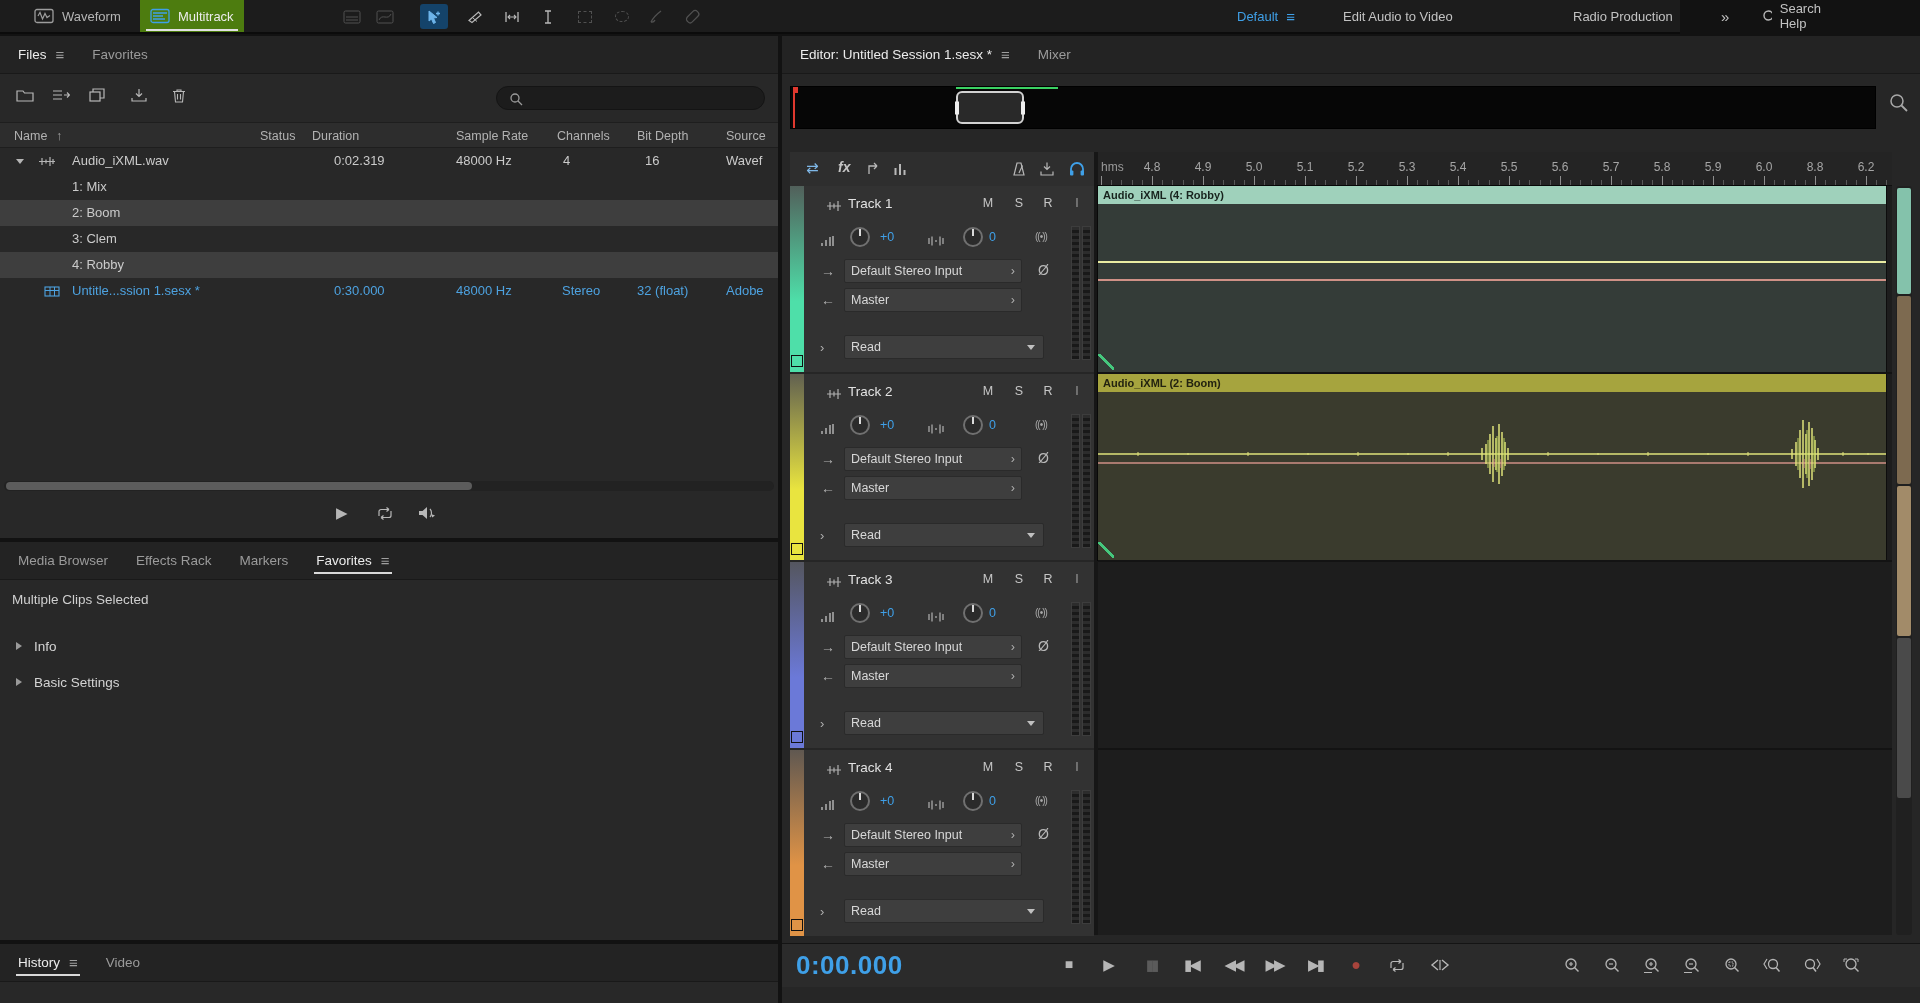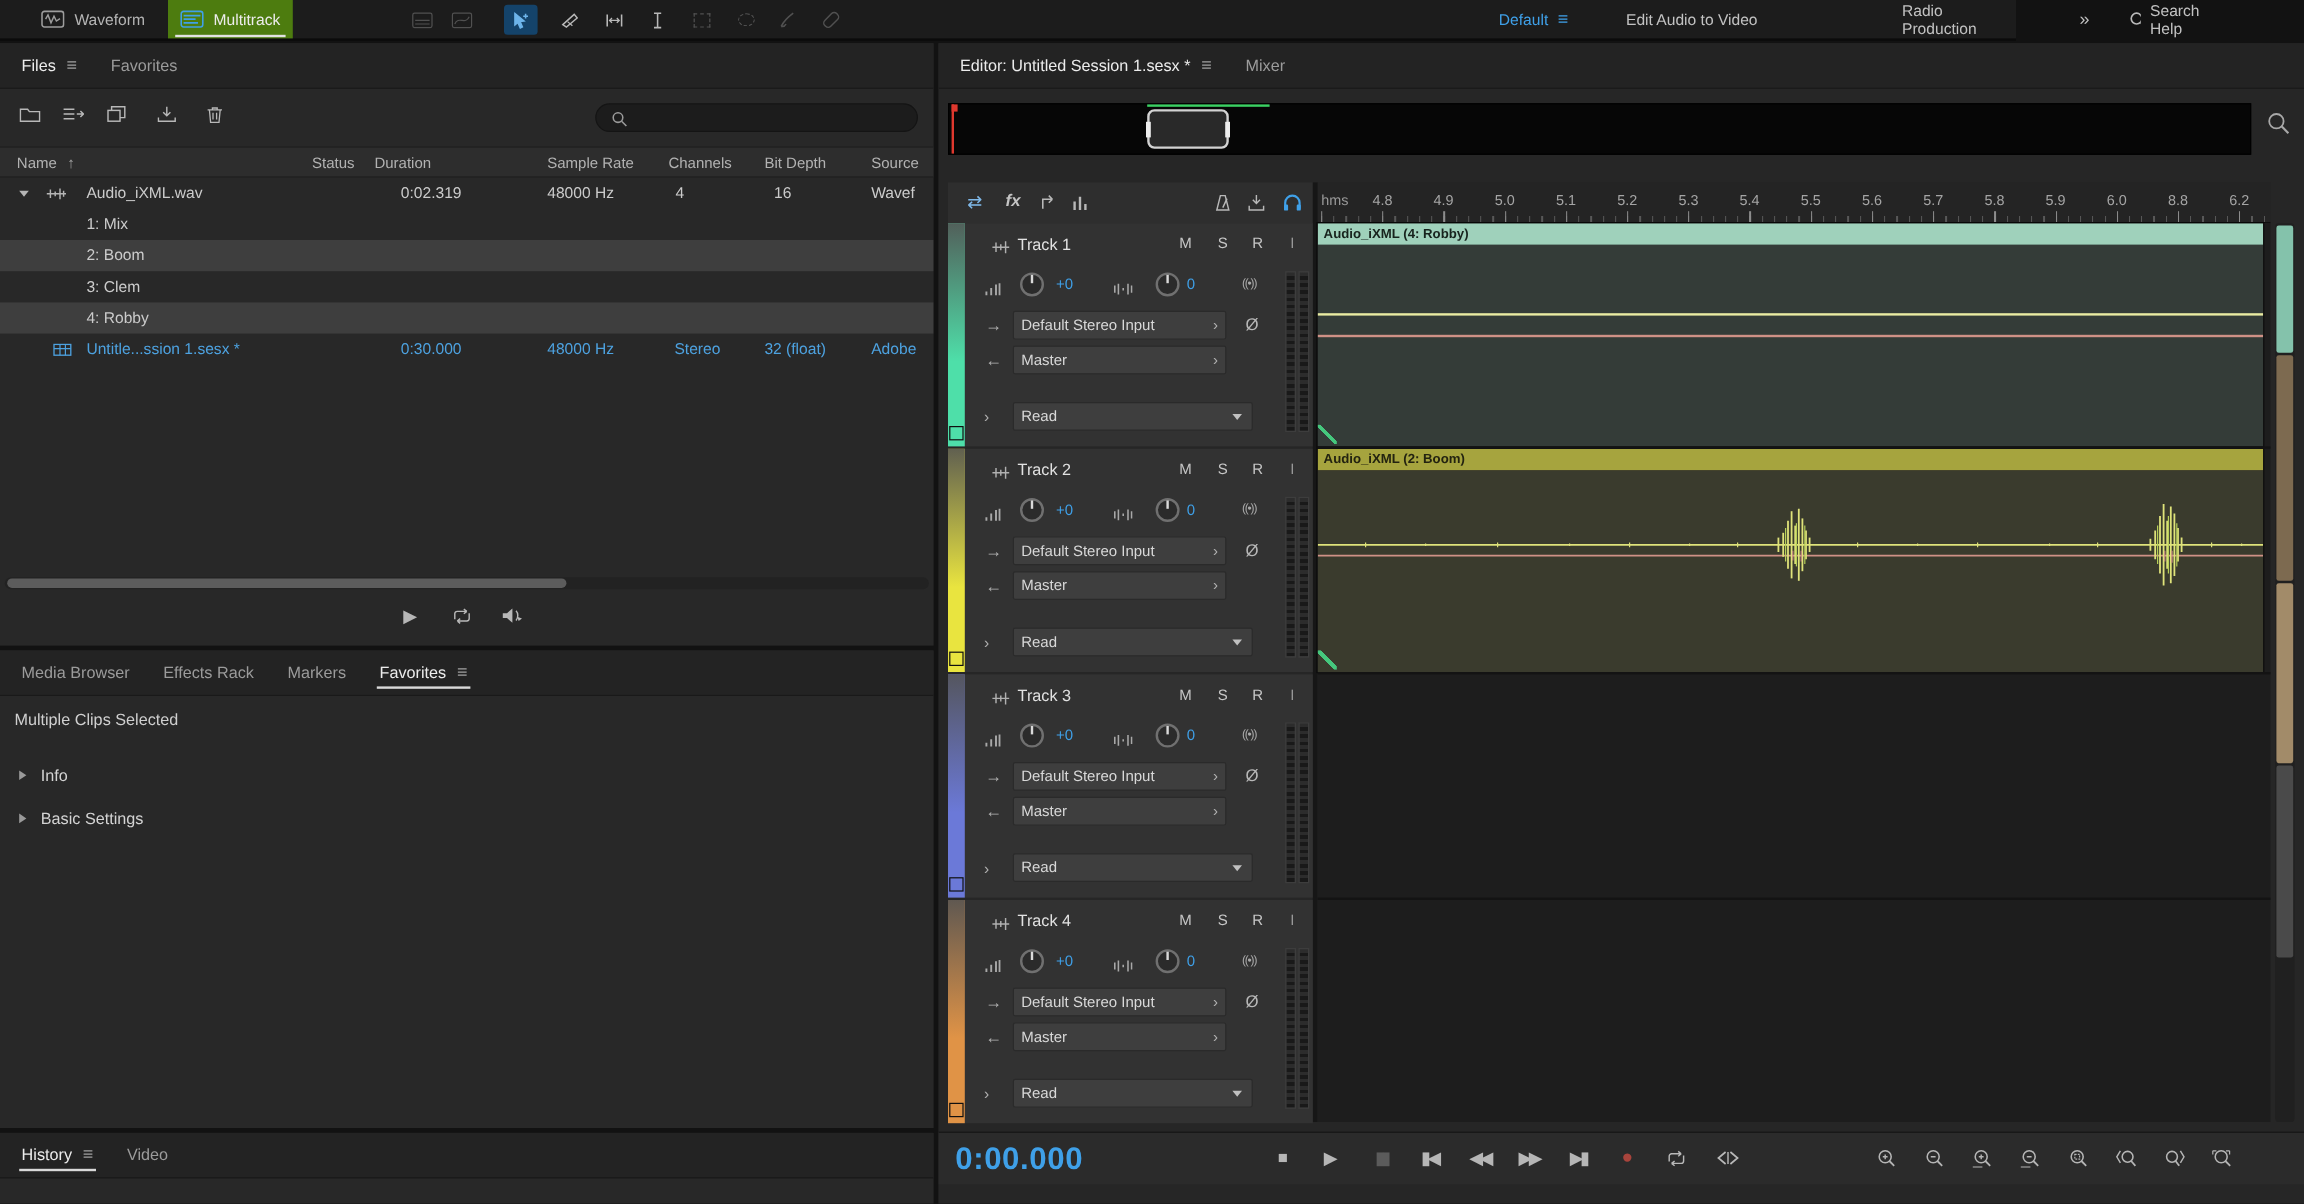--- a/index.html
+++ b/index.html
@@ -9,21 +9,21 @@
   svg{display:block;}
 
   
   #top-toolbar{position:absolute;left:0;top:0;width:1680px;height:34px;background:#1c1c1c;border-bottom:2px solid #0b0b0b;}
   .tt-viewbtn{position:absolute;top:0;height:32px;display:flex;align-items:center;gap:8px;padding:0 10px;color:#b5b5b5;}
   .tt-viewbtn.active{background:#4d7c0f;color:#ececec;}
   .tt-viewbtn.active::after{content:"";position:absolute;left:6px;right:6px;bottom:1px;height:2px;background:#e2e2e2;}
   .tool{position:absolute;top:4px;width:28px;height:25px;display:flex;align-items:center;justify-content:center;border-radius:3px;}
   .tool.disabled{opacity:.33;}
   .tool.active{background:#14436a;}
-  .tt-text{position:absolute;top:0;height:32px;display:flex;align-items:center;gap:8px;color:#c2c2c2;margin-left:12px;}
+  .tt-text{position:absolute;top:0;height:32px;display:flex;align-items:center;gap:8px;color:#c2c2c2;}
   .tt-text.blue{color:#3fa0e8;}
   .menu-glyph{font-size:15px;color:#9f9f9f;}
   .blue .menu-glyph{color:#3fa0e8;}
 
   
   .panel{position:absolute;background:#282828;overflow:hidden;}
   .tabbar{position:absolute;left:0;top:0;right:0;height:38px;background:#232323;border-bottom:1px solid #191919;display:flex;align-items:stretch;padding-left:4px;}
   .tab{display:flex;align-items:center;gap:9px;padding:0 14px;font-size:13.5px;color:#9b9b9b;position:relative;white-space:nowrap;}
   .tab.active{color:#ececec;}
   .tab.underlined::after{content:"";position:absolute;left:12px;right:12px;bottom:5px;height:2px;background:#d9d9d9;}

